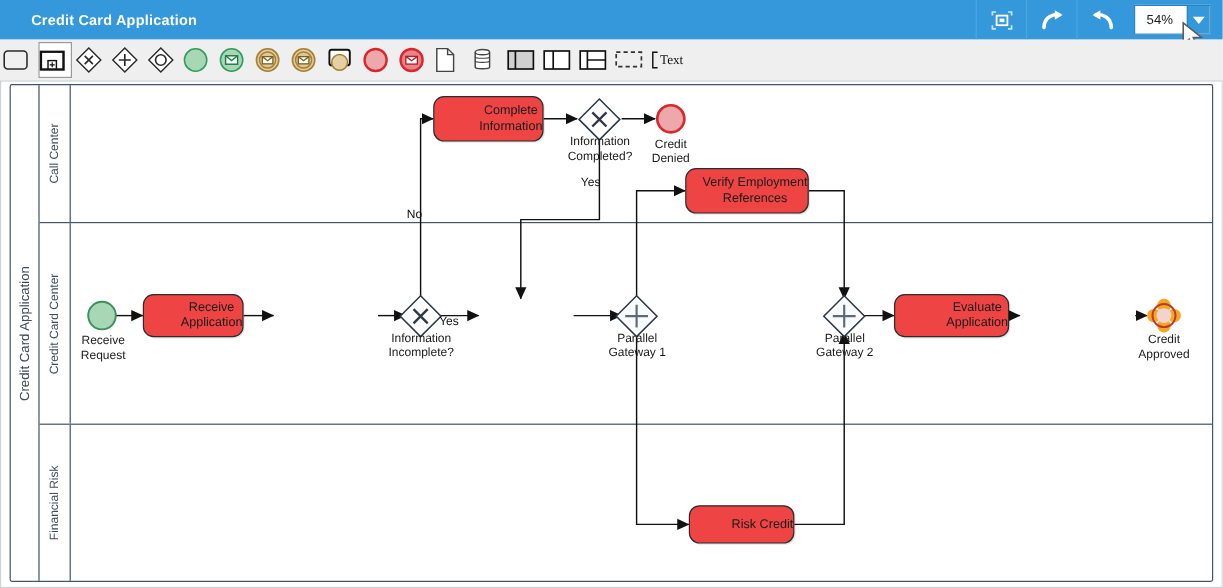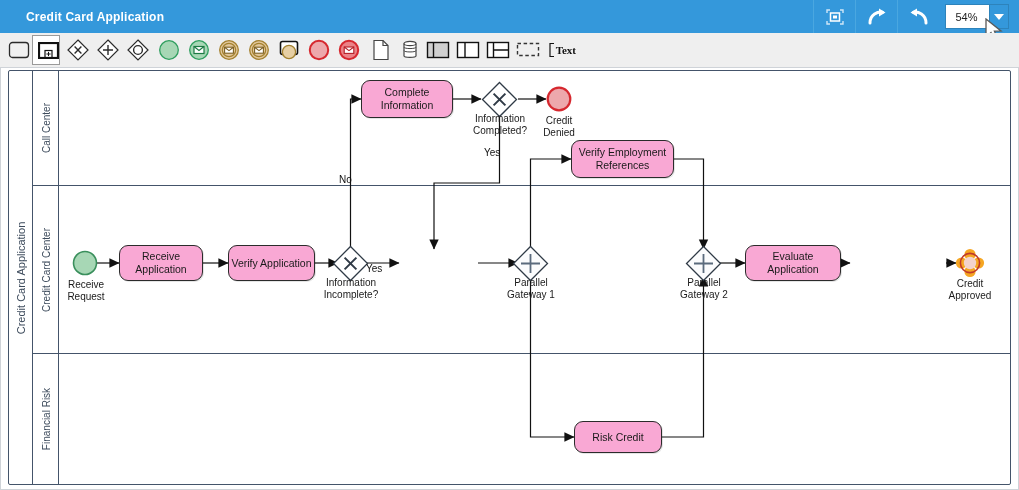--- a/index.html
+++ b/index.html
@@ -20,22 +20,22 @@
   .zoomval{flex:1;text-align:center;font-size:11px;color:#222;padding-right:2px;}
   .zoomarrow{width:18px;height:23px;background:#3498db;border-left:1px solid #2d83bb;
              display:flex;align-items:center;justify-content:center;}
   .zoomarrow i{display:block;width:0;height:0;border-left:5px solid transparent;
                border-right:5px solid transparent;border-top:6px solid #ffffff;}
   .cursor{position:absolute;left:985px;top:18px;width:20px;height:26px;pointer-events:none;}
 
   
   .palette{position:absolute;left:0;top:33px;width:1019px;height:34px;background:#efefef;
            border-bottom:1px solid #cfcfcf;display:flex;align-items:center;}
-  .pitem{width:28px;height:30px;display:flex;align-items:center;justify-content:flex-end;
-         margin-left:2px;position:relative;font-weight:bold;}
+  .pitem{width:28px;height:30px;display:flex;align-items:center;justify-content:flex-start;
+         margin-left:2px;position:relative;}
   .pitem.sel{background:#ffffff;border:1px solid #9a9a9a;box-sizing:border-box;}
   .pitem svg{display:block;}
   .ptext{font-family:"Liberation Serif",serif;font-size:11px;color:#111;}
 
   
   .canvas{position:absolute;left:0;top:67px;width:1019px;height:423px;background:#fff;
           border:1px solid #cfd3d8;box-sizing:border-box;}
   .canvas-inner{position:absolute;left:7px;top:2px;width:1003px;height:415px;
                 border:1px solid #44546a;box-sizing:border-box;border-radius:2px;background:#fff;}
 
@@ -46,22 +46,22 @@
                    white-space:nowrap;font-size:11px;color:#3d4b5c;}
   .lane{position:absolute;left:24px;right:0;border-bottom:1px solid #44546a;box-sizing:border-box;}
   .lane.last{border-bottom:none;}
   .lane-hdr{position:absolute;left:0;top:0;width:26px;height:100%;border-right:1px solid #44546a;
             box-sizing:border-box;}
   .lane-hdr span{position:absolute;left:50%;top:50%;transform:translate(-50%,-50%) rotate(-90deg);
                  white-space:nowrap;font-size:10px;color:#3d4b5c;}
 
   
   .shapes{position:absolute;left:0;top:0;width:1003px;height:415px;}
-  .task{position:absolute;background:#f9a8d4;border:1px solid #2b2b2b;border-radius:9px;
-        display:flex;align-items:center;justify-content:center;text-align:center;
+  .task{position:absolute;background:#ef4444;border:1px solid #2b2b2b;border-radius:9px;
+        display:flex;align-items:center;justify-content:flex-end;text-align:center;
         font-size:10.5px;color:#1a1a1a;line-height:13px;box-sizing:border-box;
         box-shadow:1px 1px 0 rgba(0,0,0,.10);}
   .lbl{position:absolute;text-align:center;font-size:10px;color:#1a1a1a;line-height:12px;
        white-space:pre;}
   .flowlbl{position:absolute;font-size:10px;color:#111;white-space:nowrap;}
   svg.wires{position:absolute;left:0;top:0;width:1003px;height:415px;overflow:visible;}
 </style>
 </head>
 <body>
 
@@ -326,23 +326,20 @@
         <div class="task" style="left:562px;top:69px;width:103px;height:38px">
           <span style="white-space:pre-line">Verify Employment
 References</span>
         </div>
 
         <div class="task" style="left:110px;top:174px;width:84px;height:36px">
           <span style="white-space:pre-line">Receive
 Application</span>
         </div>
 
-        <div class="task" style="left:219px;top:174px;width:87px;height:36px">
-          <span style="white-space:pre-line">Verify Application</span>
-        </div>
 
 
         <div class="task" style="left:736px;top:174px;width:96px;height:36px">
           <span style="white-space:pre-line">Evaluate
 Application</span>
         </div>
 
 
         <div class="task" style="left:565px;top:350px;width:88px;height:32px">
           <span style="white-space:pre-line">Risk Credit</span>

